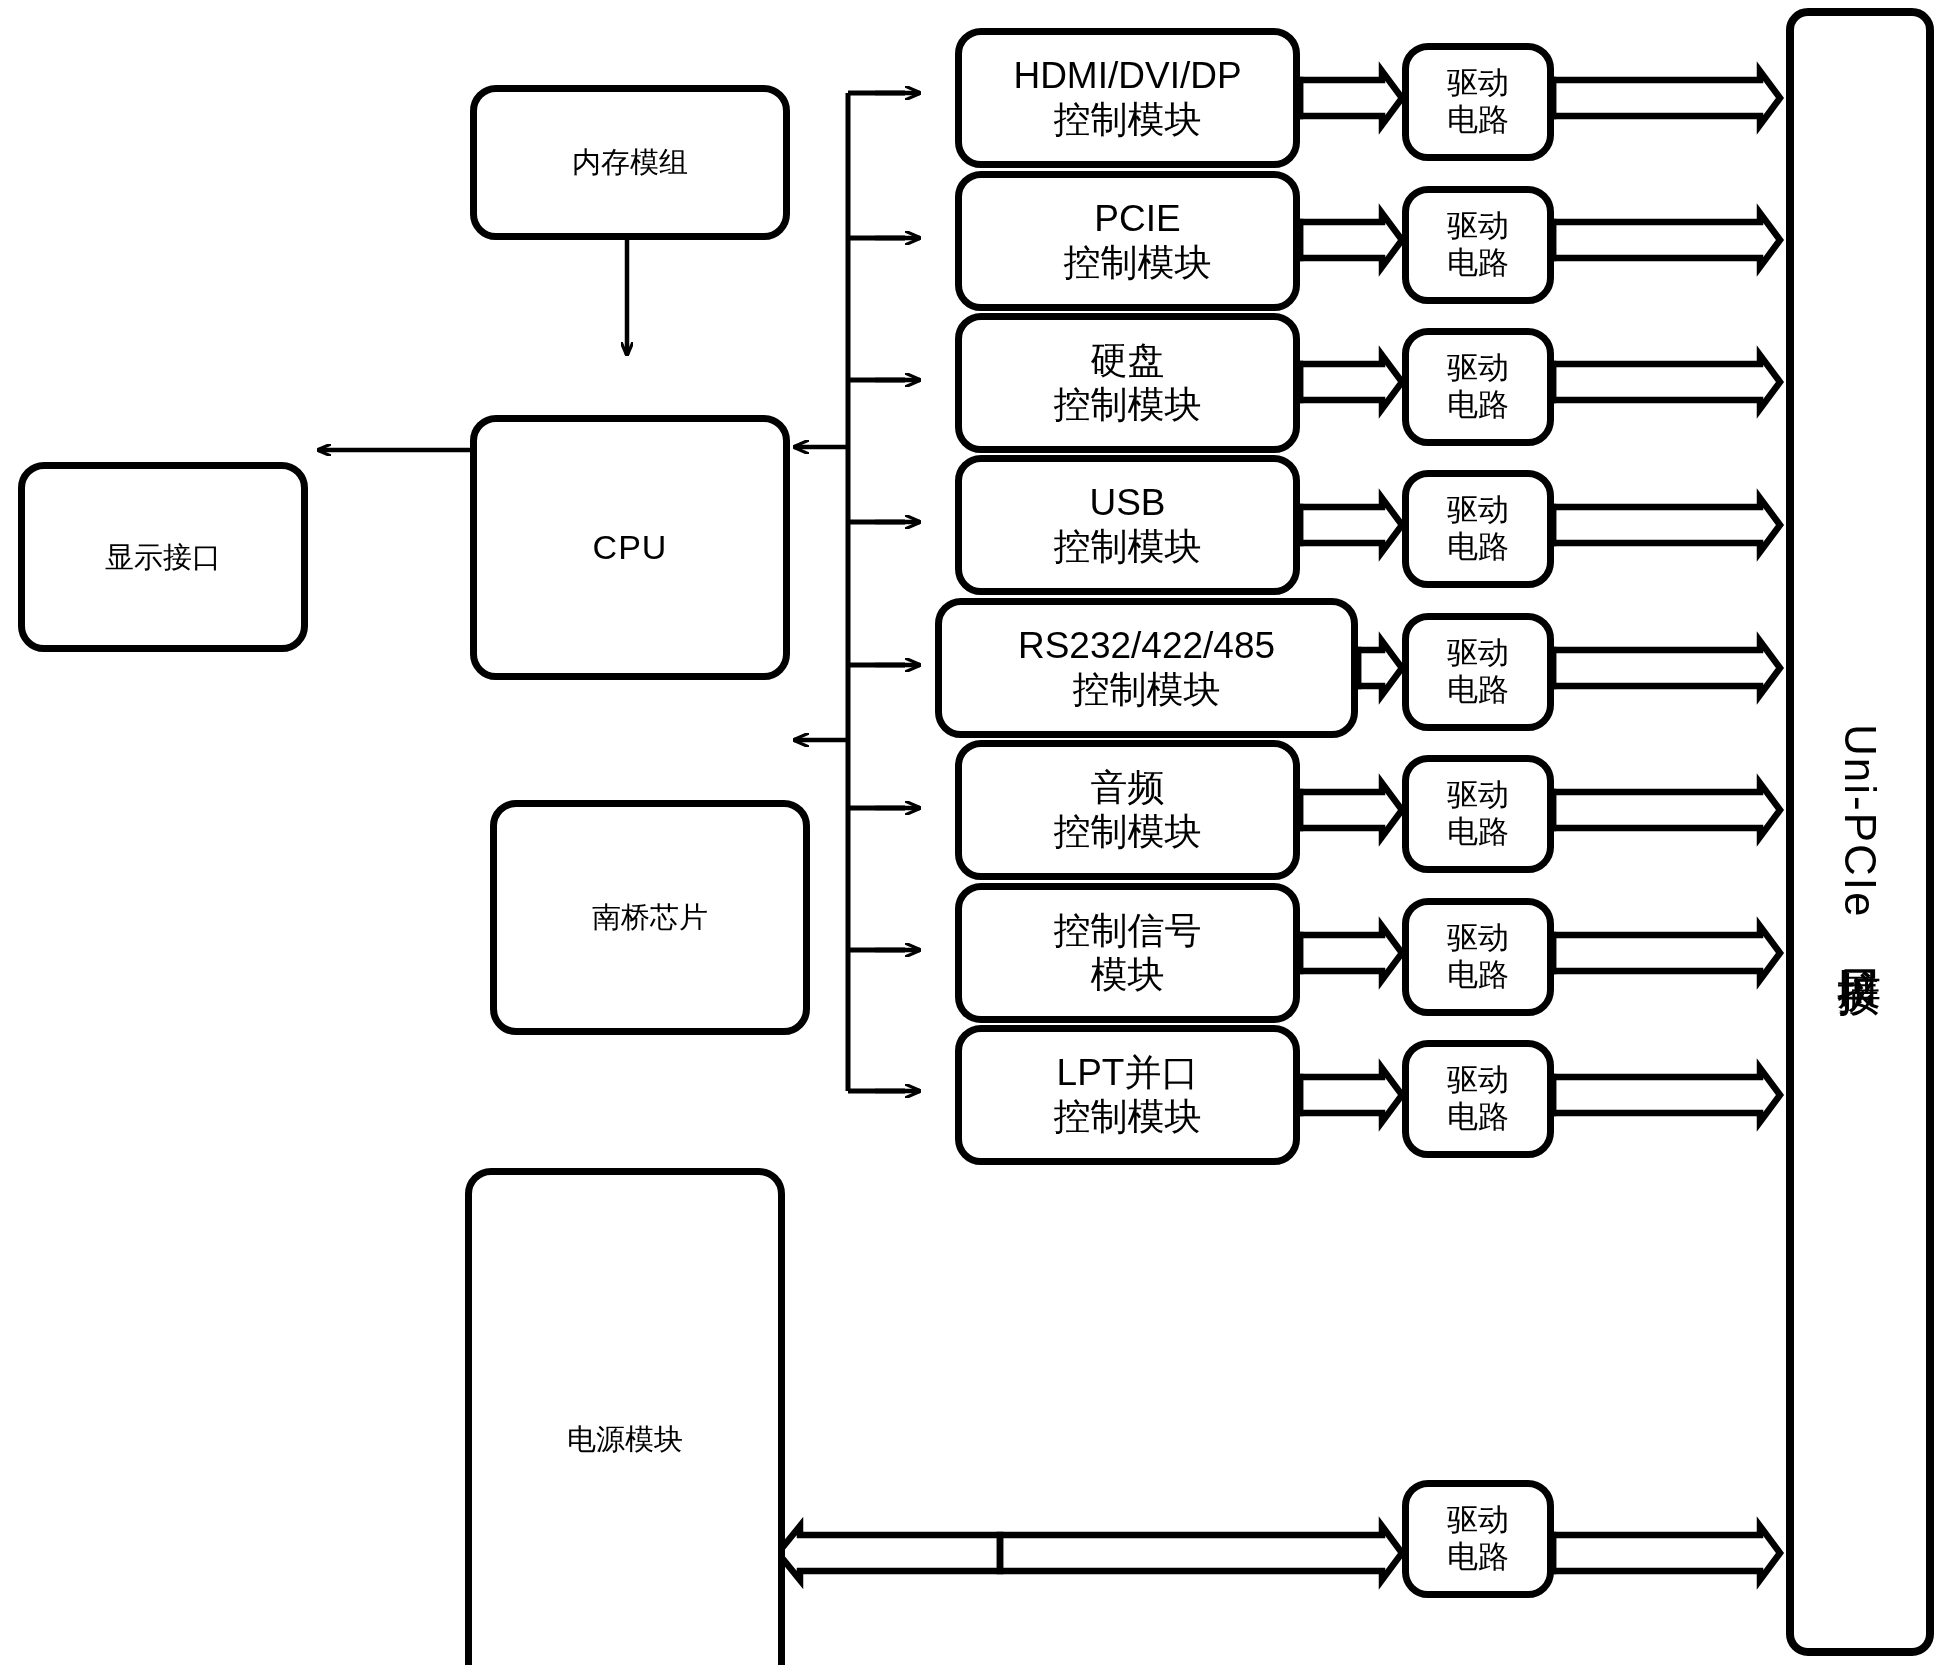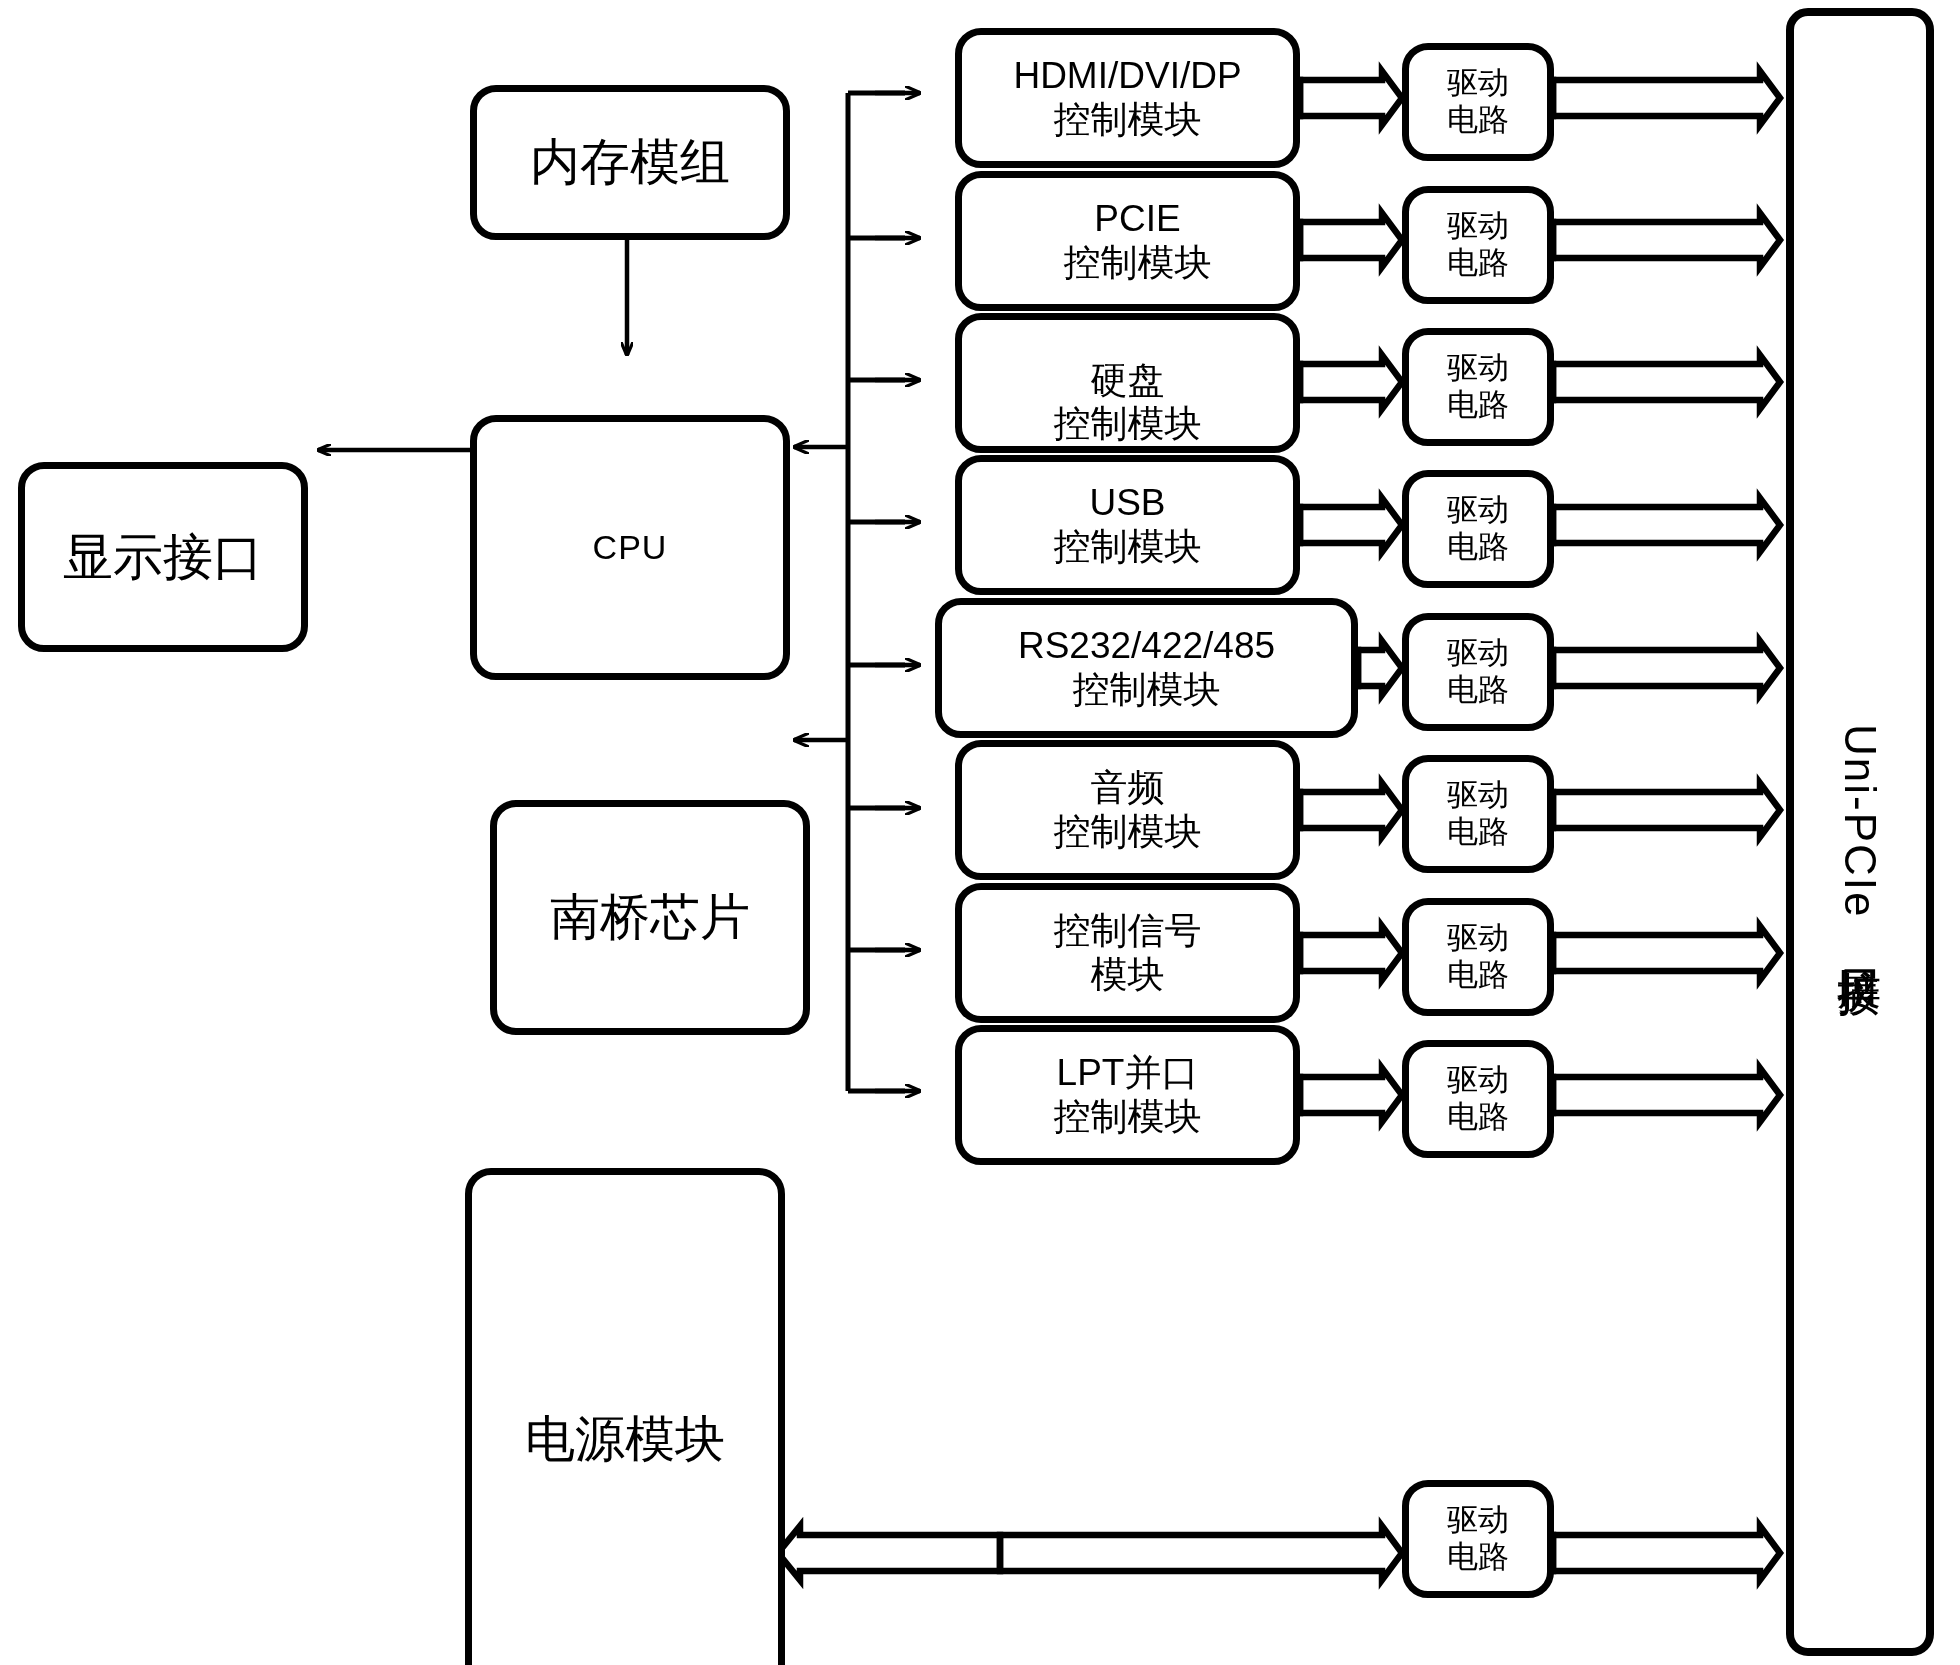--- a/index.html
+++ b/index.html
@@ -31,21 +31,21 @@
     display: flex;
     flex-direction: column;
     align-items: center;
     justify-content: center;
     text-align: center;
     color: #000000;
     line-height: 1.18;
     z-index: 3;
   }
   .node .ln { display: block; white-space: nowrap; }
-  .big   { font-size: 50px; }
+  .big   { font-size: 29px; }
   .mid   { font-size: 37px; }
   .small { font-size: 31px; }
   .cpu   { font-size: 34px; letter-spacing: 1px; }
 
   
   #uni-panel {
     position: absolute;
     box-sizing: border-box;
     border: 8px solid #000000;
     border-radius: 22px;
@@ -186,21 +186,21 @@
 
   <div id="module-col">
       <div class="node" style="left: 955px; top: 28px; width: 345px; height: 140px;">
         <span class="ln mid">HDMI/DVI/DP</span>
         <span class="ln mid">控制模块</span>
       </div>
       <div class="node" style="left: 955px; top: 171px; width: 345px; height: 140px; padding-left: 20px;">
         <span class="ln mid">PCIE</span>
         <span class="ln mid">控制模块</span>
       </div>
-      <div class="node" style="left: 955px; top: 313px; width: 345px; height: 140px; justify-content: flex-end;">
+      <div class="node" style="left: 955px; top: 313px; width: 345px; height: 140px;">
         <span class="ln mid">硬盘</span>
         <span class="ln mid">控制模块</span>
       </div>
       <div class="node" style="left: 955px; top: 455px; width: 345px; height: 140px;">
         <span class="ln mid">USB</span>
         <span class="ln mid">控制模块</span>
       </div>
       <div class="node" style="left: 935px; top: 598px; width: 423px; height: 140px;">
         <span class="ln mid">RS232/422/485</span>
         <span class="ln mid">控制模块</span>

